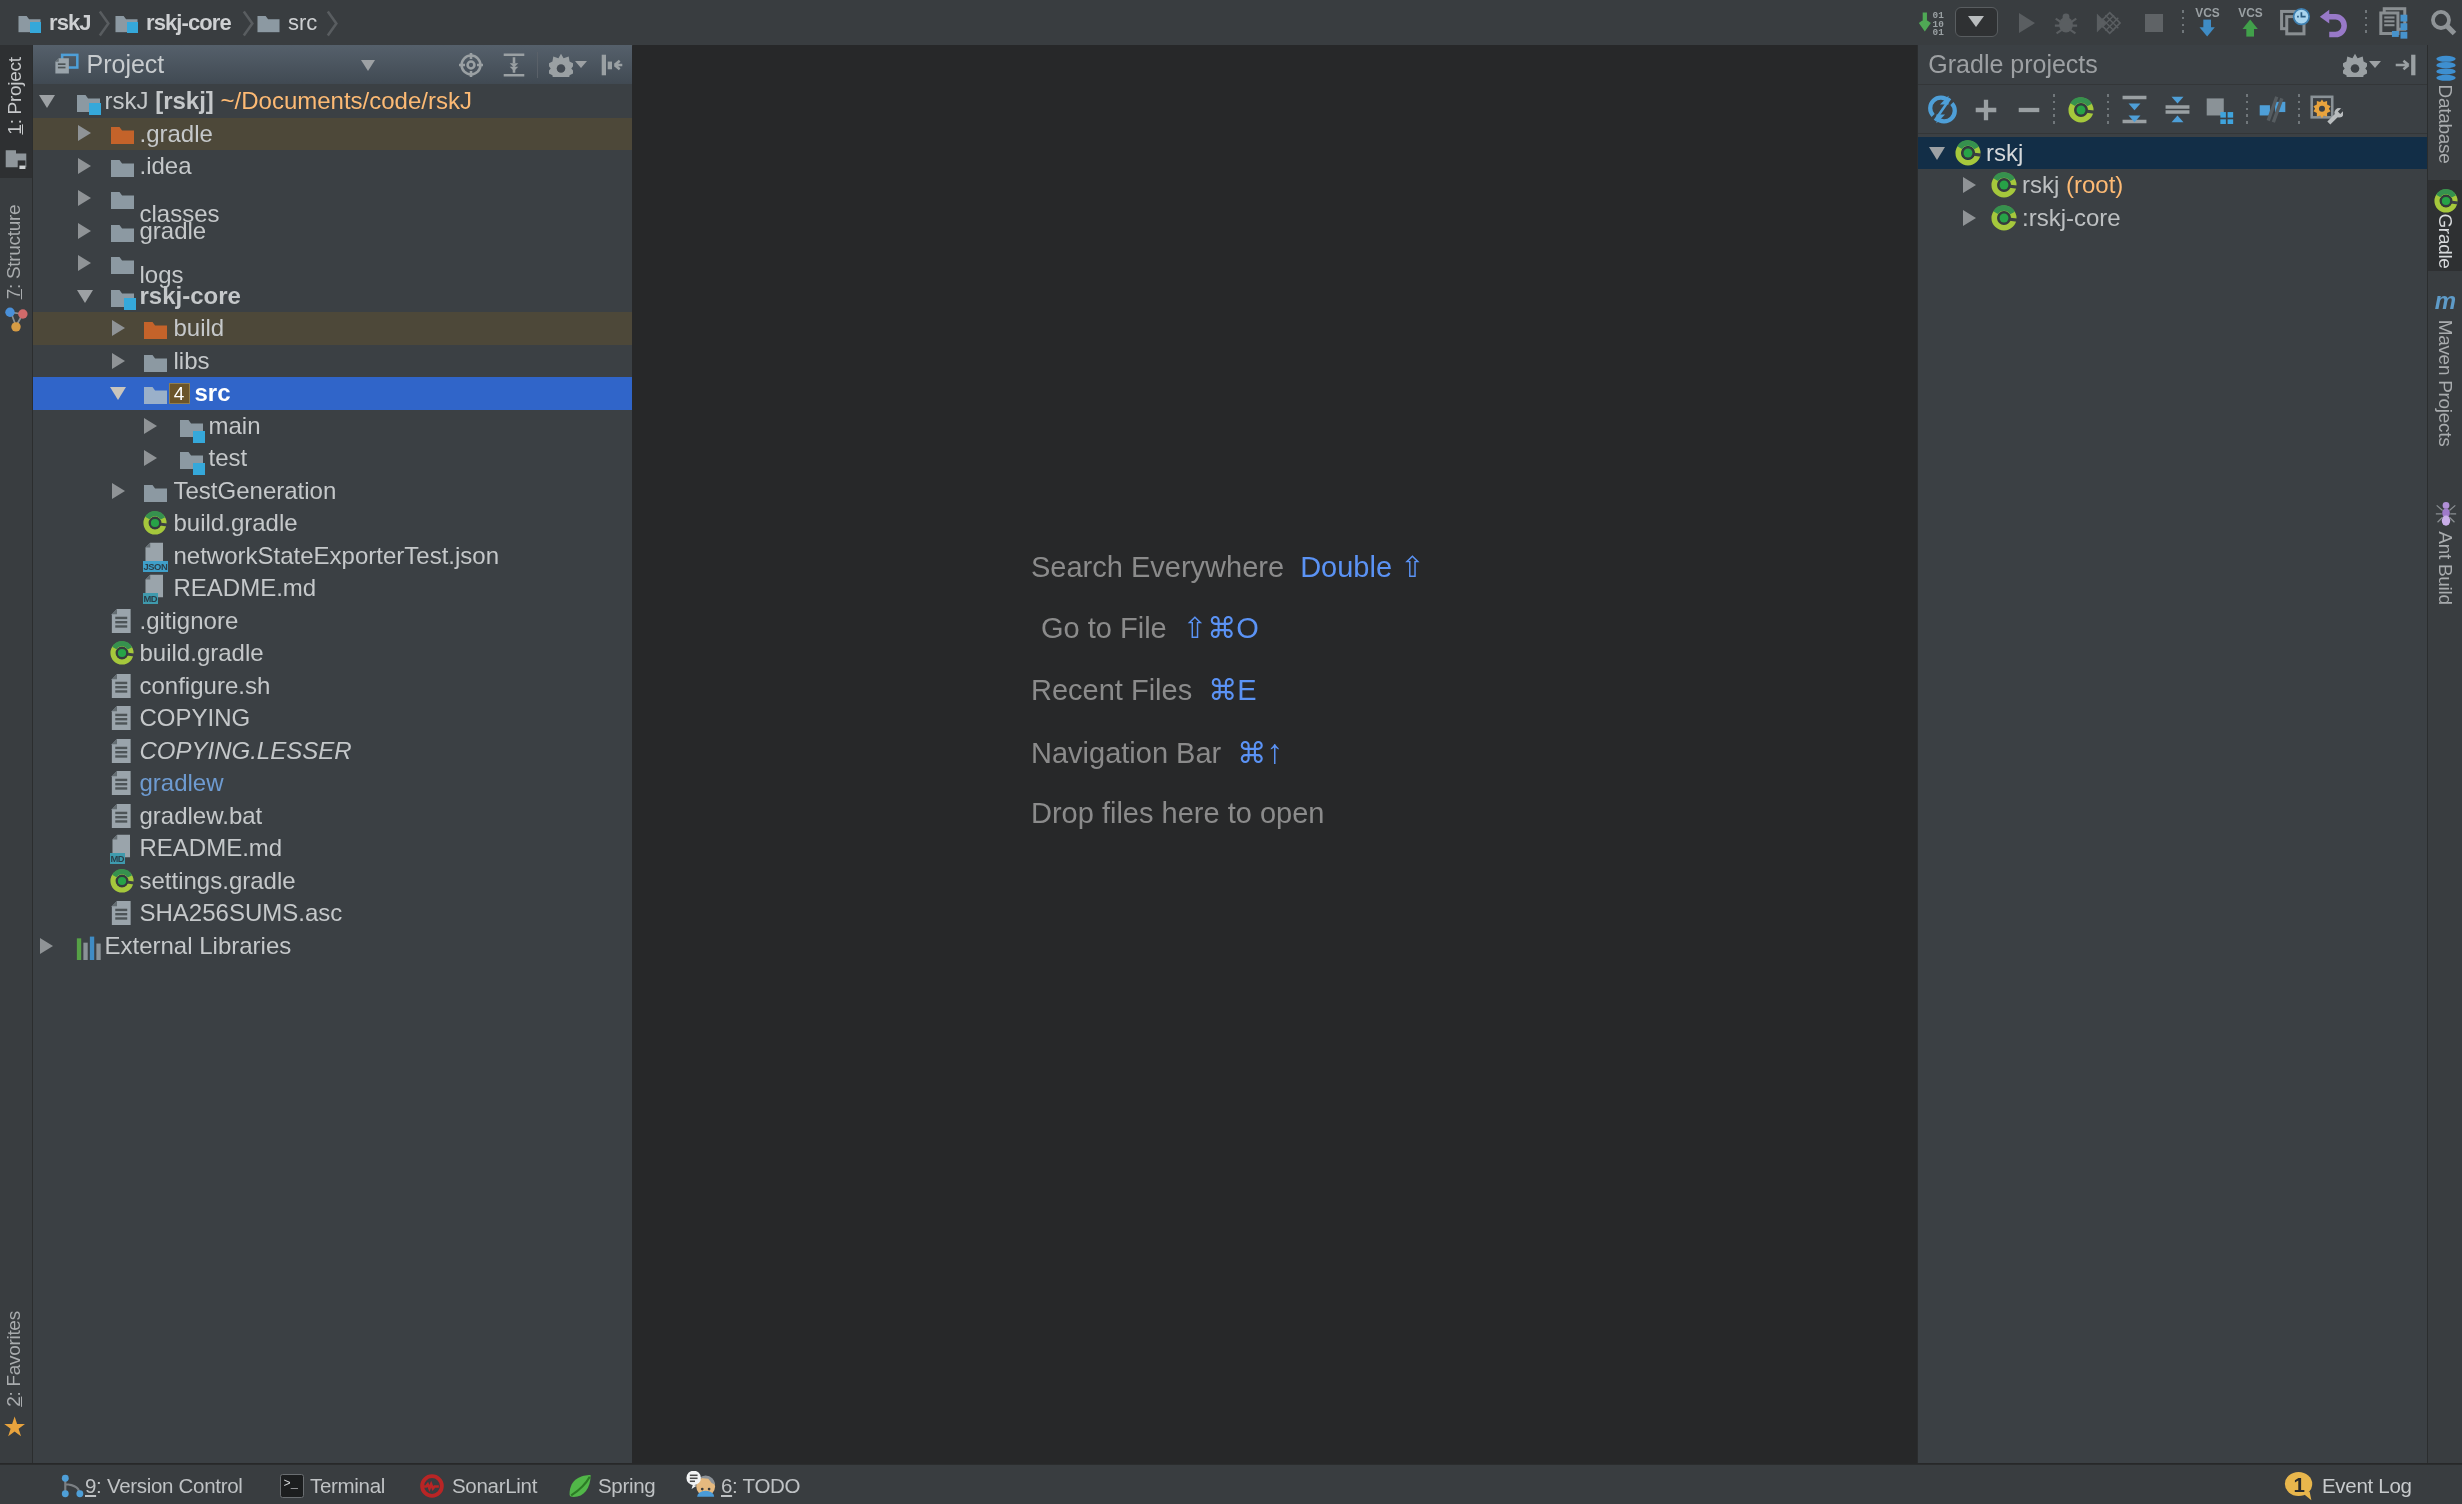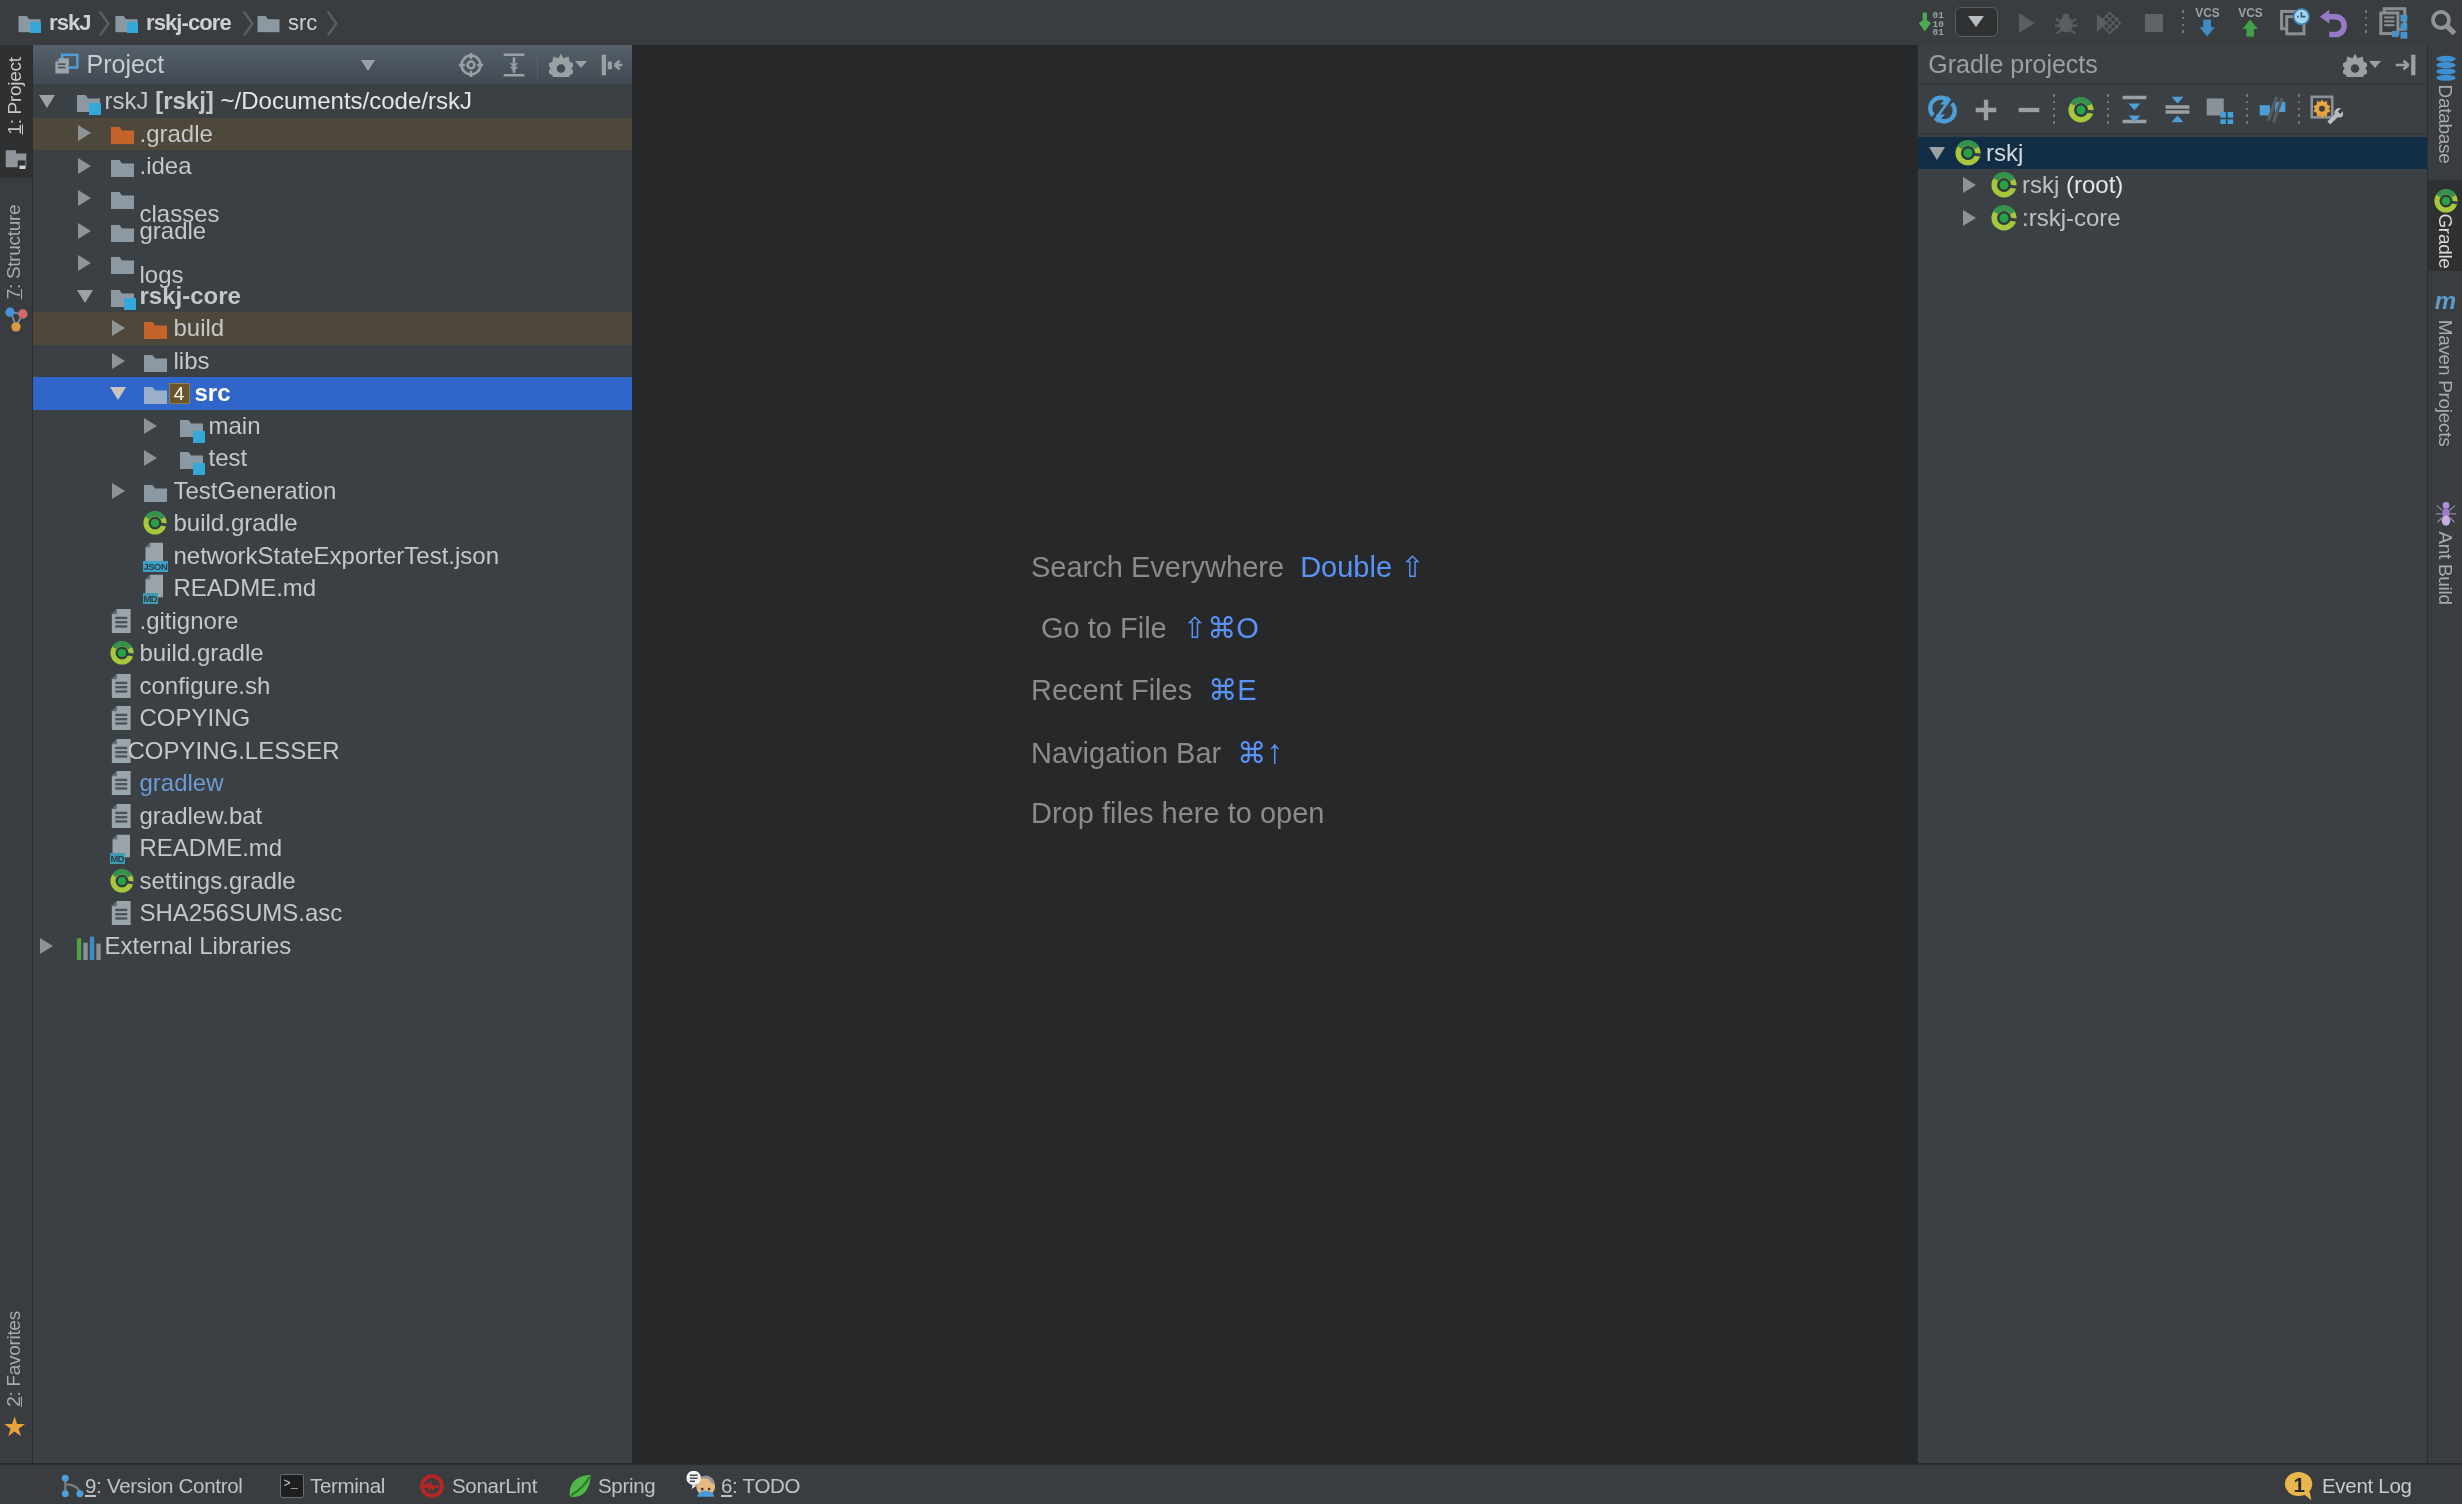--- a/index.html
+++ b/index.html
@@ -13,21 +13,21 @@
 #editor{left:633px;top:45px;width:1284px;height:1418px;background:#272829;}
 #gpanel{left:1917px;top:45px;width:510px;height:1418px;background:#3b4044;border-left:0.9px solid #2b2d2e;}
 #statusbar{left:0;top:1464px;width:2462px;height:41px;background:#393d40;border-top:0.9px solid #2b2d2e;}
 #phead{left:0;top:0;width:599px;height:39px;background:linear-gradient(#55606b,#414a53);}
 #ghead{left:0;top:0;width:510px;height:39px;background:#3b4044;border-bottom:0.9px solid #333638;}
 #gtools{left:0;top:40px;width:510px;height:48px;background:#3b4044;border-bottom:0.9px solid #333638;}
 .row{position:absolute;left:0;width:599px;height:32.5px;font-size:24px;color:#c5c8ca;white-space:nowrap;}
 .row .lbl{position:absolute;top:0;height:32.5px;line-height:32.5px;}
 .grow{position:absolute;left:0;width:510px;height:32.5px;font-size:24px;color:#bdc0c2;white-space:nowrap;}
 .grow .lbl{position:absolute;top:0;height:32.5px;line-height:32.5px;}
-.dim{color:#e5e5e5;}
+.dim{color:#fdba74;}
 .tri{position:absolute;width:0;height:0;}
 .trir{border-left:13.7px solid #8f9396;border-top:8.5px solid transparent;border-bottom:8.5px solid transparent;top:7.7px;}
 .trid{border-top:13px solid #9da1a4;border-left:8.5px solid transparent;border-right:8.5px solid transparent;top:10.3px;}
 .ic{position:absolute;}
 .badge{position:absolute;width:12px;height:12px;background:#35a8da;}
 .hint{position:absolute;font-size:29px;color:#8b8b8b;white-space:nowrap;line-height:38px;}
 .hint b{font-weight:normal;color:#5b93f5;}
 .vtl{position:absolute;transform:rotate(-90deg);font-size:19px;letter-spacing:-0.3px;color:#a9acae;white-space:nowrap;text-align:center;height:26px;line-height:26px;}
 .vtr{position:absolute;transform:rotate(90deg);font-size:19px;letter-spacing:-0.3px;color:#a9acae;white-space:nowrap;text-align:center;height:26px;line-height:26px;}
 .sbitem{position:absolute;top:0;height:41px;line-height:41px;font-size:20.5px;color:#bfc2c4;white-space:nowrap;letter-spacing:-0.3px;}
@@ -345,21 +345,21 @@
     <div class="row" style="top:617px;">
         <svg class="ic" style="left:78px;top:3.4px;" width="20.5" height="26" viewBox="0 0 24 30">
           <use href="#doc"></use>
         </svg>
         <span class="lbl" style="left:107px;">COPYING</span>
       </div>
     <div class="row" style="top:650px;">
         <svg class="ic" style="left:78px;top:3.4px;" width="20.5" height="26" viewBox="0 0 24 30">
           <use href="#doc"></use>
         </svg>
-        <span class="lbl" style="left:95px;">COPYING.LESSER</span>
+        <span class="lbl" style="left:107px;font-style:italic;">COPYING.LESSER</span>
       </div>
     <div class="row" style="top:682px;">
         <svg class="ic" style="left:78px;top:3.4px;" width="20.5" height="26" viewBox="0 0 24 30">
           <use href="#doc"></use>
         </svg>
         <span class="lbl" style="left:107px;color:#6e9bd1;">gradlew</span>
       </div>
     <div class="row" style="top:715px;">
         <svg class="ic" style="left:78px;top:3.4px;" width="20.5" height="26" viewBox="0 0 24 30">
           <use href="#doc"></use>

